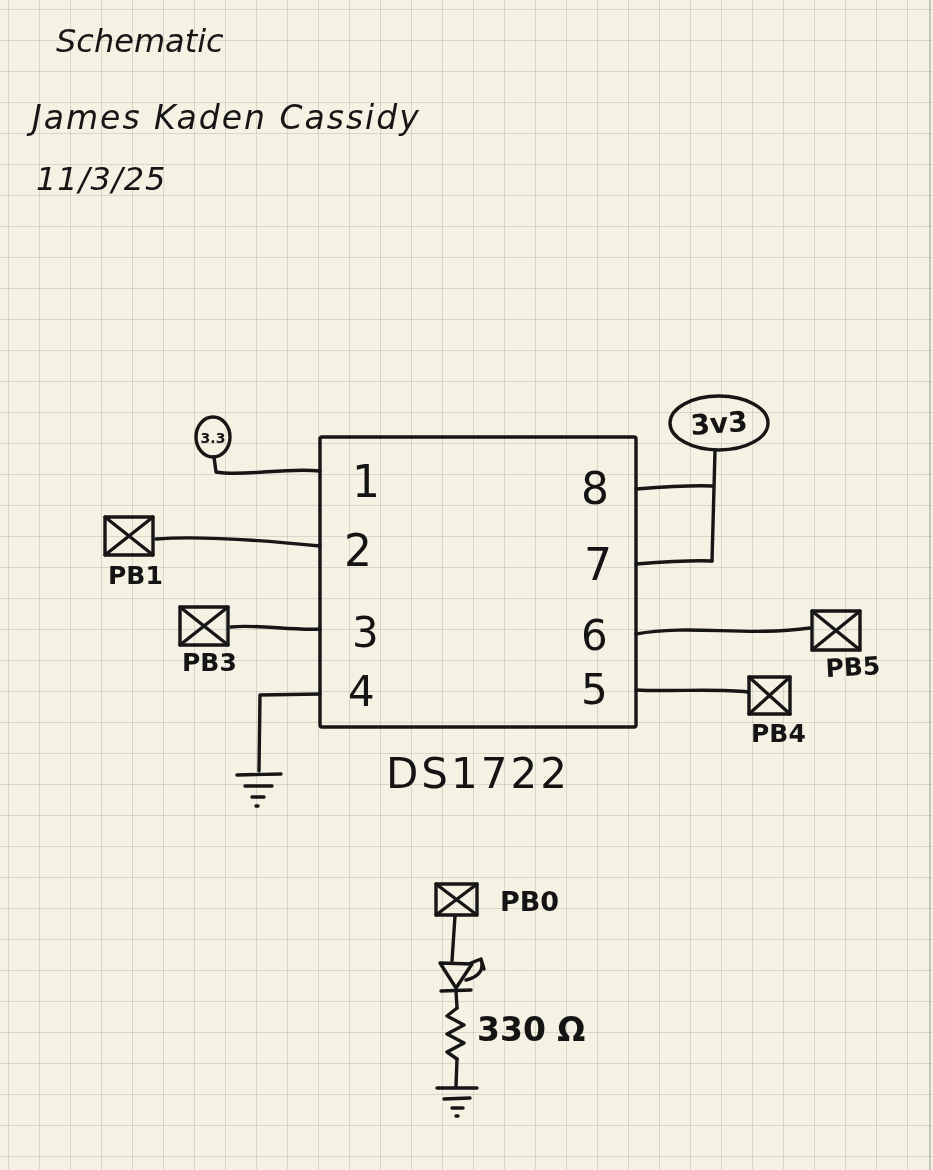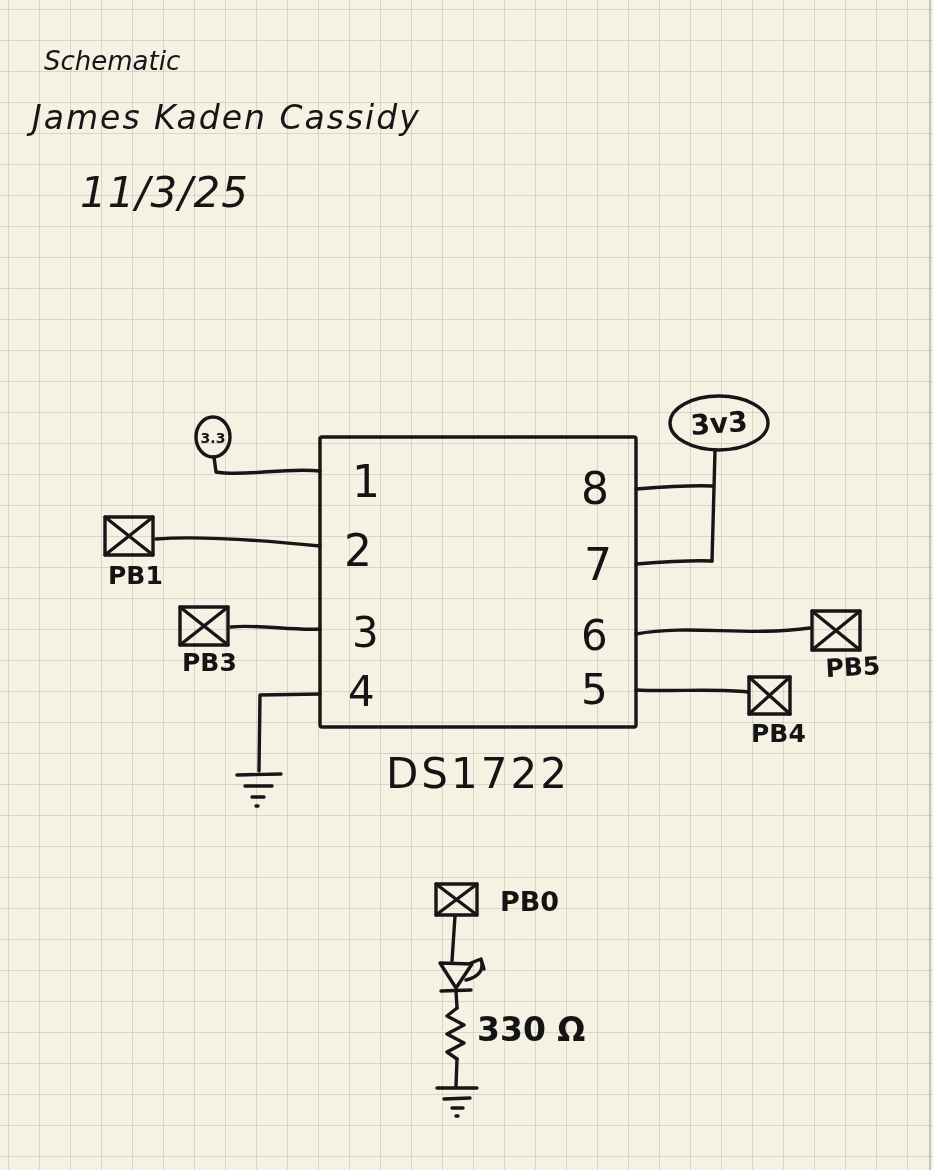--- a/index.html
+++ b/index.html
@@ -15,23 +15,23 @@
       linear-gradient(to right, rgba(110,118,110,0.22) 1px, transparent 1px),
       linear-gradient(to bottom, rgba(110,118,110,0.22) 1px, transparent 1px);
     background-size: 31px 31px;
     background-position: 8px 9px;
   }
   .paper::after{
     content:""; position:absolute; top:0; right:2px; bottom:0; width:2px;
     background: rgba(110,118,110,0.35);
   }
   .header { position: absolute; left: 0; top: 0; color: #161616; font-style: italic; }
-  .hand-title  { position: absolute; left: 44px; top: 22px;  font-size: 26px; white-space: nowrap; margin-top: 24px; }
+  .hand-title  { position: absolute; left: 56px; top: 22px;  font-size: 32px; white-space: nowrap; }
   .hand-author { position: absolute; left: 32px; top: 98px;  font-size: 33px; white-space: nowrap; letter-spacing: 2px; }
-  .hand-date   { position: absolute; left: 36px; top: 168px; font-size: 42px; white-space: nowrap; letter-spacing: 1px; margin-left: 44px; }
+  .hand-date   { position: absolute; left: 36px; top: 160px; font-size: 32px; white-space: nowrap; letter-spacing: 1px; }
   svg.schem { position: absolute; left: 0; top: 0; }
   svg.schem .ink { fill: none; stroke: #161616; stroke-width: 3.4px; stroke-linecap: round; stroke-linejoin: round; }
   svg.schem text { fill: #141414; stroke: none; font-family: "DejaVu Sans", sans-serif; }
 </style>
 </head>
 <body>
 
 <div class="paper">
 
   <div class="header">

